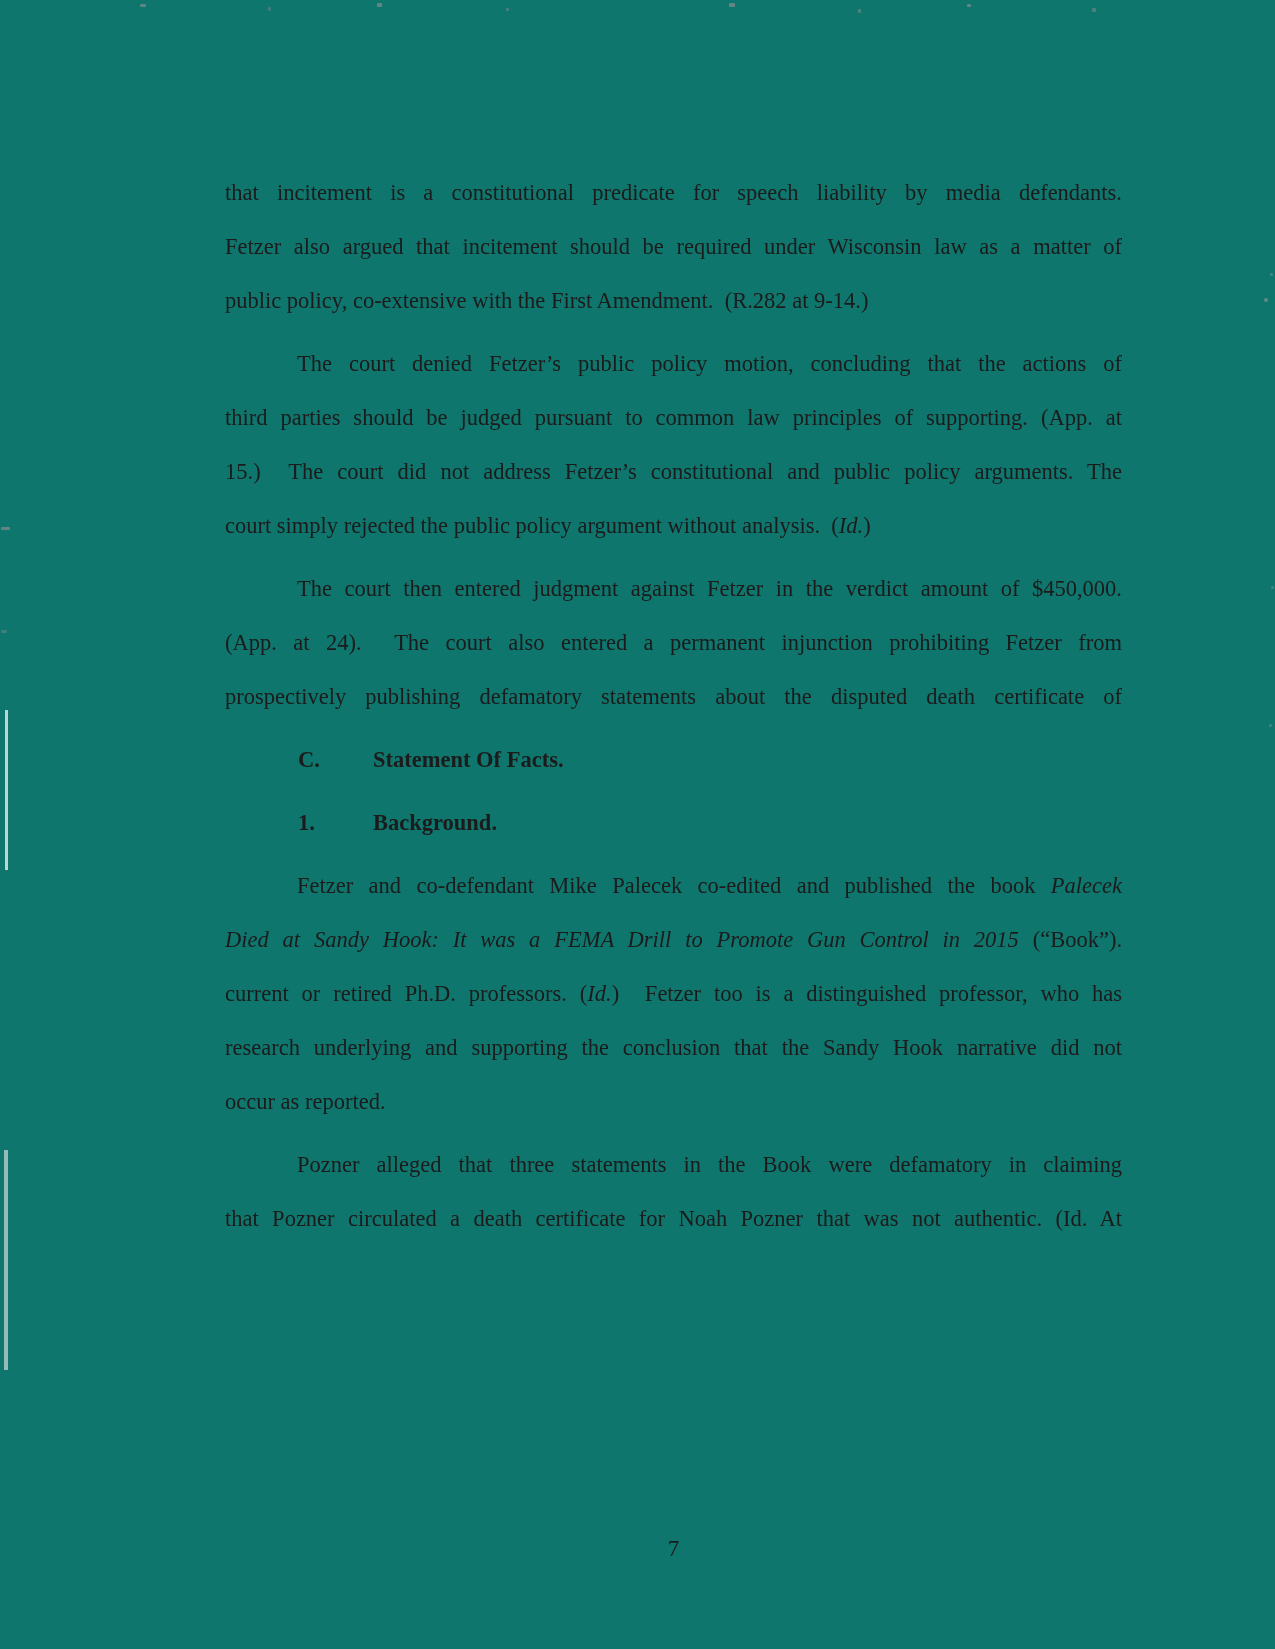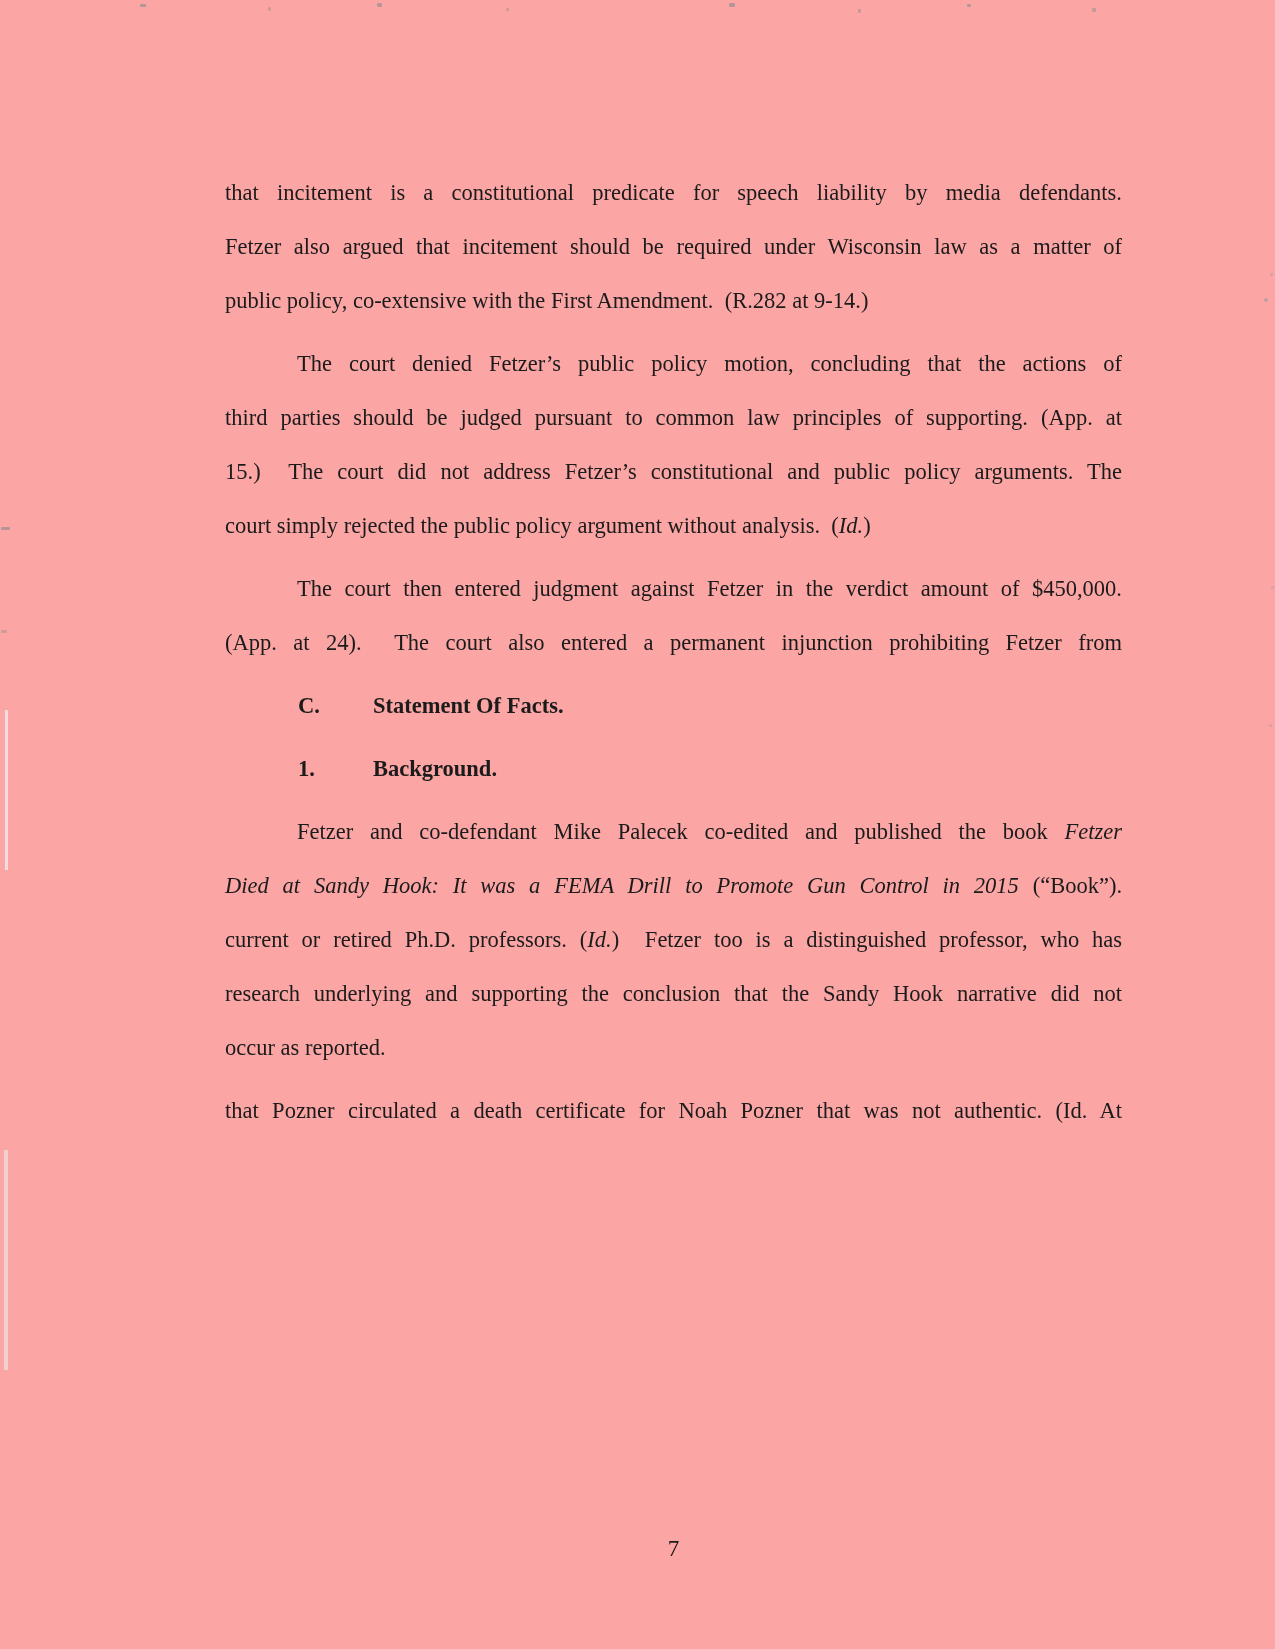--- a/index.html
+++ b/index.html
@@ -4,21 +4,21 @@
 <style>
   html,body{margin:0;padding:0;}
   body{
     width:1275px;height:1649px;
     background:#ffffff;
     font-family:"Liberation Serif","DejaVu Serif",serif;
     color:#1b1b1b;
     position:relative;
     overflow:hidden;
   }
-  .page{position:absolute;inset:0;background:#fca5a5;}
+  .page{position:absolute;inset:0;background:#0f766e;}
   .content{
     position:absolute;
     left:225px;top:166px;width:897px;
     font-size:22.5px;
     line-height:54px;
   }
   .para{margin:0 0 9px 0;}
   .line{
     text-align:justify;
     text-align-last:justify;
@@ -79,39 +79,41 @@
     <div class="para">
         <div class="line indent"><span>The court denied Fetzer’s public policy motion, concluding that the actions of</span></div>
         <div class="line"><span>third parties should be judged pursuant to common law principles of supporting. (App. at</span></div>
         <div class="line"><span>15.)&nbsp; The court did not address Fetzer’s constitutional and public policy arguments. The</span></div>
         <div class="line last"><span>court simply rejected the public policy argument without analysis.&nbsp; (</span><i>Id.</i><span>)</span></div>
       </div>
 
     <div class="para">
         <div class="line indent"><span>The court then entered judgment against Fetzer in the verdict amount of $450,000.</span></div>
         <div class="line"><span>(App. at 24).&nbsp; The court also entered a permanent injunction prohibiting Fetzer from</span></div>
+        <div class="line"><span>prospectively publishing defamatory statements about the disputed death certificate of</span></div>
       </div>
 
     <div class="heading">
       <span class="num">C.</span><span>Statement Of Facts.</span>
     </div>
 
     <div class="heading">
       <span class="num">1.</span><span>Background.</span>
     </div>
 
     <div class="para">
-        <div class="line indent"><span>Fetzer and co-defendant Mike Palecek co-edited and published the book </span><i>Fetzer</i></div>
+        <div class="line indent"><span>Fetzer and co-defendant Mike Palecek co-edited and published the book </span><i>Palecek</i></div>
         <div class="line"><i>Died at Sandy Hook: It was a FEMA Drill to Promote Gun Control in 2015</i><span> (“Book”).</span></div>
         <div class="line"><span>current or retired Ph.D. professors. (</span><i>Id.</i><span>)&nbsp; Fetzer too is a distinguished professor, who has</span></div>
         <div class="line"><span>research underlying and supporting the conclusion that the Sandy Hook narrative did not</span></div>
         <div class="line last"><span>occur as reported.</span></div>
       </div>
 
     <div class="para">
+        <div class="line indent"><span>Pozner alleged that three statements in the Book were defamatory in claiming</span></div>
         <div class="line"><span>that Pozner circulated a death certificate for Noah Pozner that was not authentic. (Id. At</span></div>
       </div>
 
   </div>
 
   <div class="pageno">7</div>
 
 </div>
 
 </body></html>

